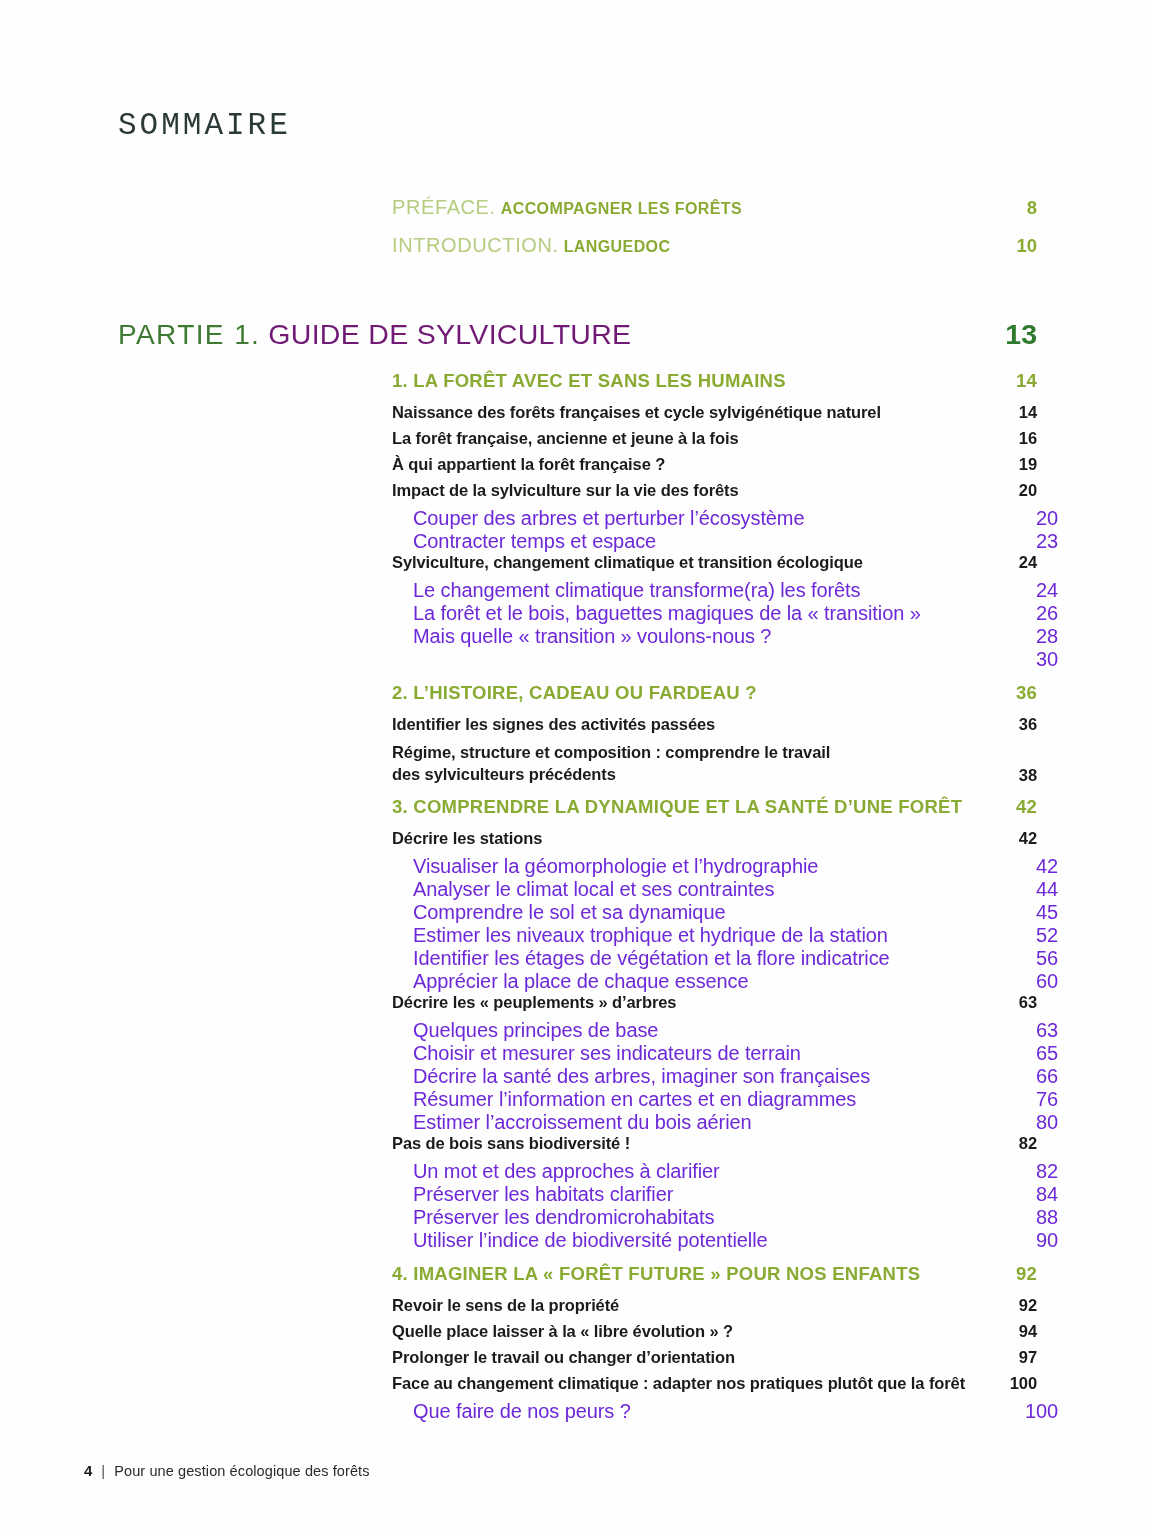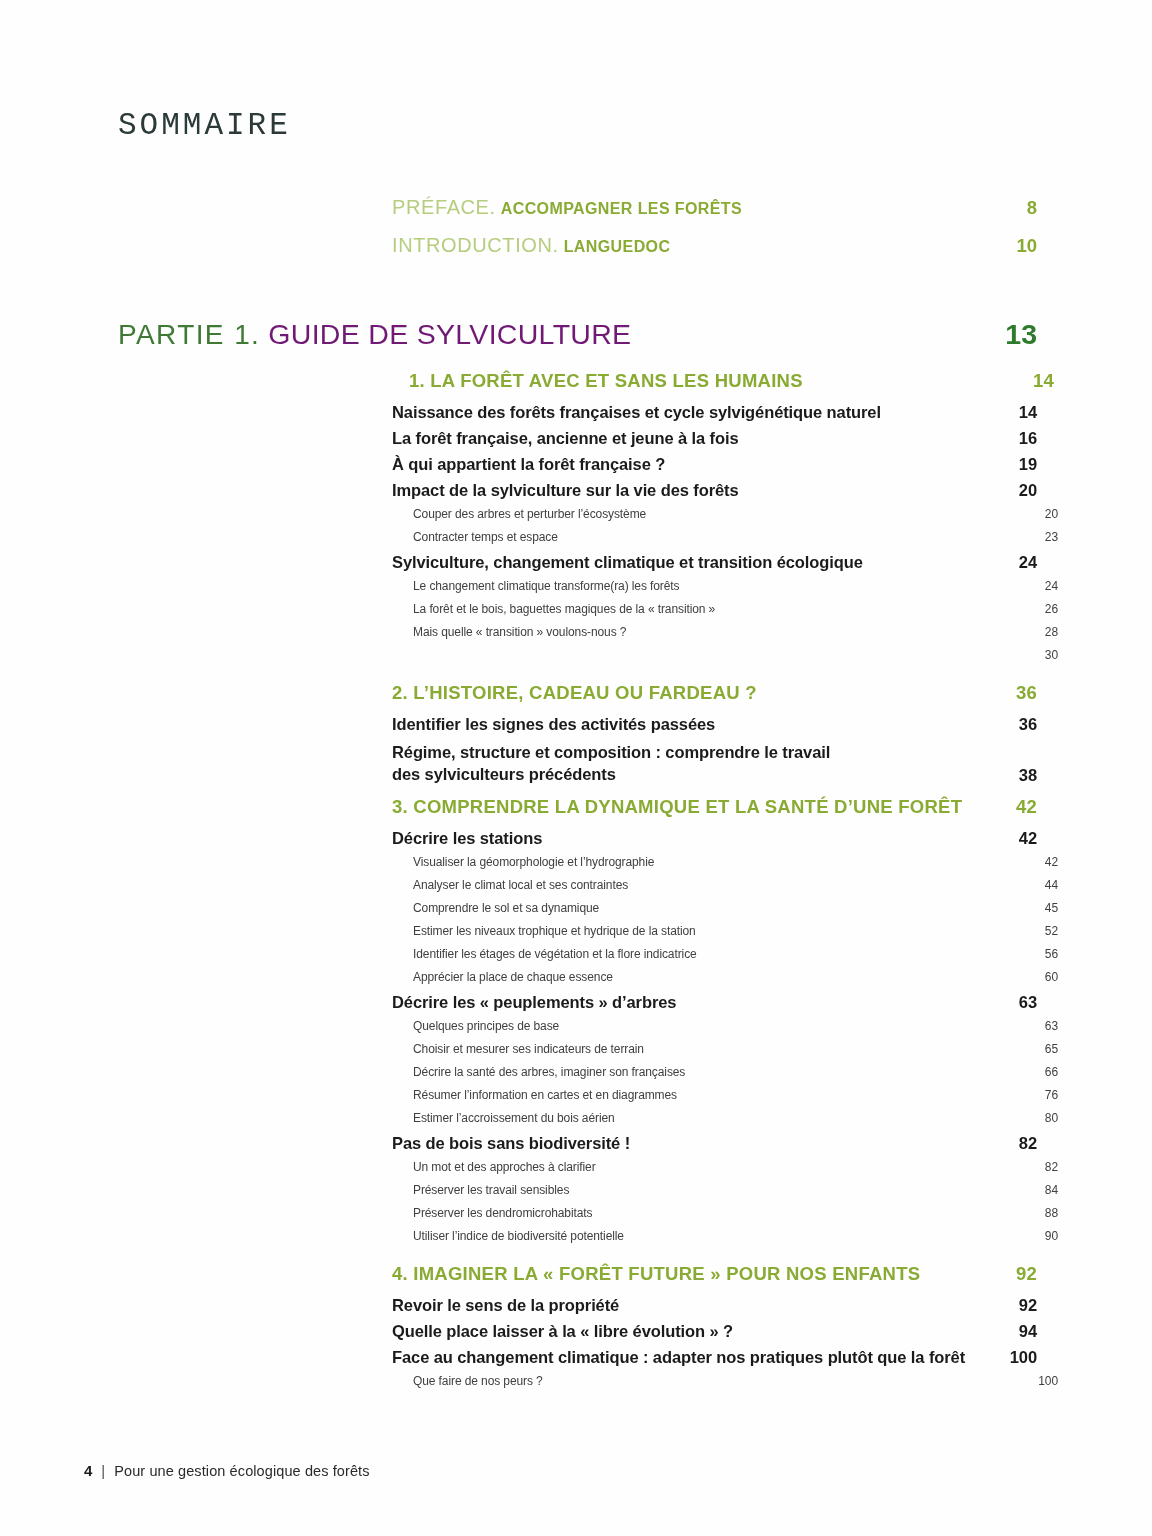--- a/index.html
+++ b/index.html
@@ -129,43 +129,43 @@
     height: 33px;
     margin-top: 11px;
   }
   .row.chapter .txt,
   .row.chapter .num {
     font-size: 18.5px;
     letter-spacing: 0.25px;
     color: #8aab33;
     font-weight: 700;
   }
-  .row.chapter.first { margin-top: 0; margin-left: 17px; }
+  .row.chapter.first { margin-top: 0; }
 
   
   .row.lvl1 {
     height: 26px;
   }
   .row.lvl1 .txt,
   .row.lvl1 .num {
     font-size: 16.5px;
     color: #1b1b1b;
     font-weight: 700;
     letter-spacing: -0.1px;
   }
 
   
   .row.lvl2 {
     height: 23px;
     padding-left: 21px;
   }
   .row.lvl2 .txt,
   .row.lvl2 .num {
-    font-size: 12px;
-    color: #404040;
+    font-size: 20px;
+    color: #6d28d9;
     font-weight: 400;
     letter-spacing: -0.1px;
   }
 
   
   .row.lvl1.two-line {
     height: auto;
     align-items: flex-end;
   }
   .row.lvl1.two-line .txt {
@@ -347,21 +347,21 @@
       </div>
       <div class="row lvl1">
         <span class="txt">Pas de bois sans biodiversité !</span>
         <span class="num">82</span>
       </div>
       <div class="row lvl2">
         <span class="txt">Un mot et des approches à clarifier</span>
         <span class="num">82</span>
       </div>
       <div class="row lvl2">
-        <span class="txt">Préserver les travail sensibles</span>
+        <span class="txt">Préserver les habitats clarifier</span>
         <span class="num">84</span>
       </div>
       <div class="row lvl2">
         <span class="txt">Préserver les dendromicrohabitats</span>
         <span class="num">88</span>
       </div>
       <div class="row lvl2">
         <span class="txt">Utiliser l’indice de biodiversité potentielle</span>
         <span class="num">90</span>
       </div>
@@ -369,20 +369,24 @@
         <span class="txt">4. IMAGINER LA « FORÊT FUTURE » POUR NOS ENFANTS</span>
         <span class="num">92</span>
       </div>
       <div class="row lvl1">
         <span class="txt">Revoir le sens de la propriété</span>
         <span class="num">92</span>
       </div>
       <div class="row lvl1">
         <span class="txt">Quelle place laisser à la « libre évolution » ?</span>
         <span class="num">94</span>
+      </div>
+      <div class="row lvl1">
+        <span class="txt">Prolonger le travail ou changer d’orientation</span>
+        <span class="num">97</span>
       </div>
       <div class="row lvl1">
         <span class="txt">Face au changement climatique : adapter nos pratiques plutôt que la forêt</span>
         <span class="num">100</span>
       </div>
       <div class="row lvl2">
         <span class="txt">Que faire de nos peurs ?</span>
         <span class="num">100</span>
       </div>
     </div>

